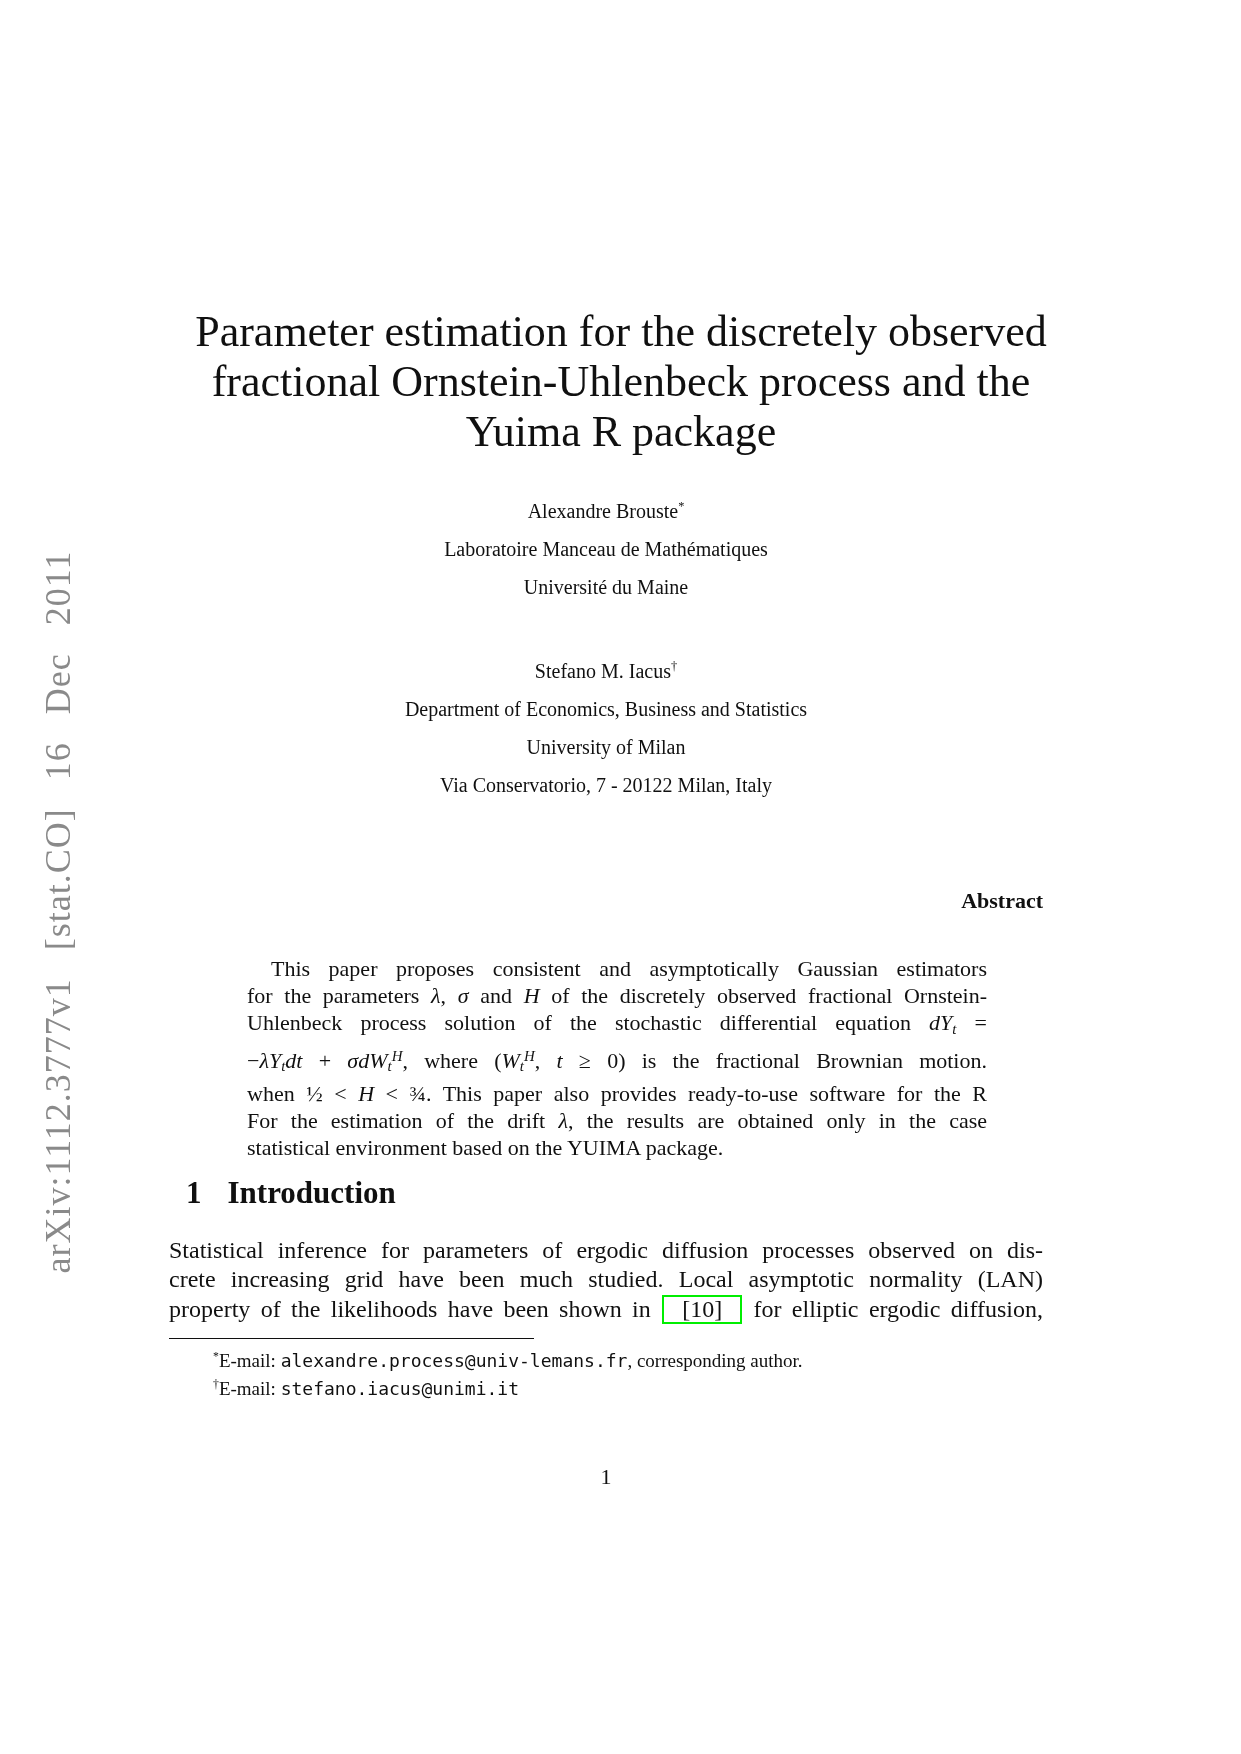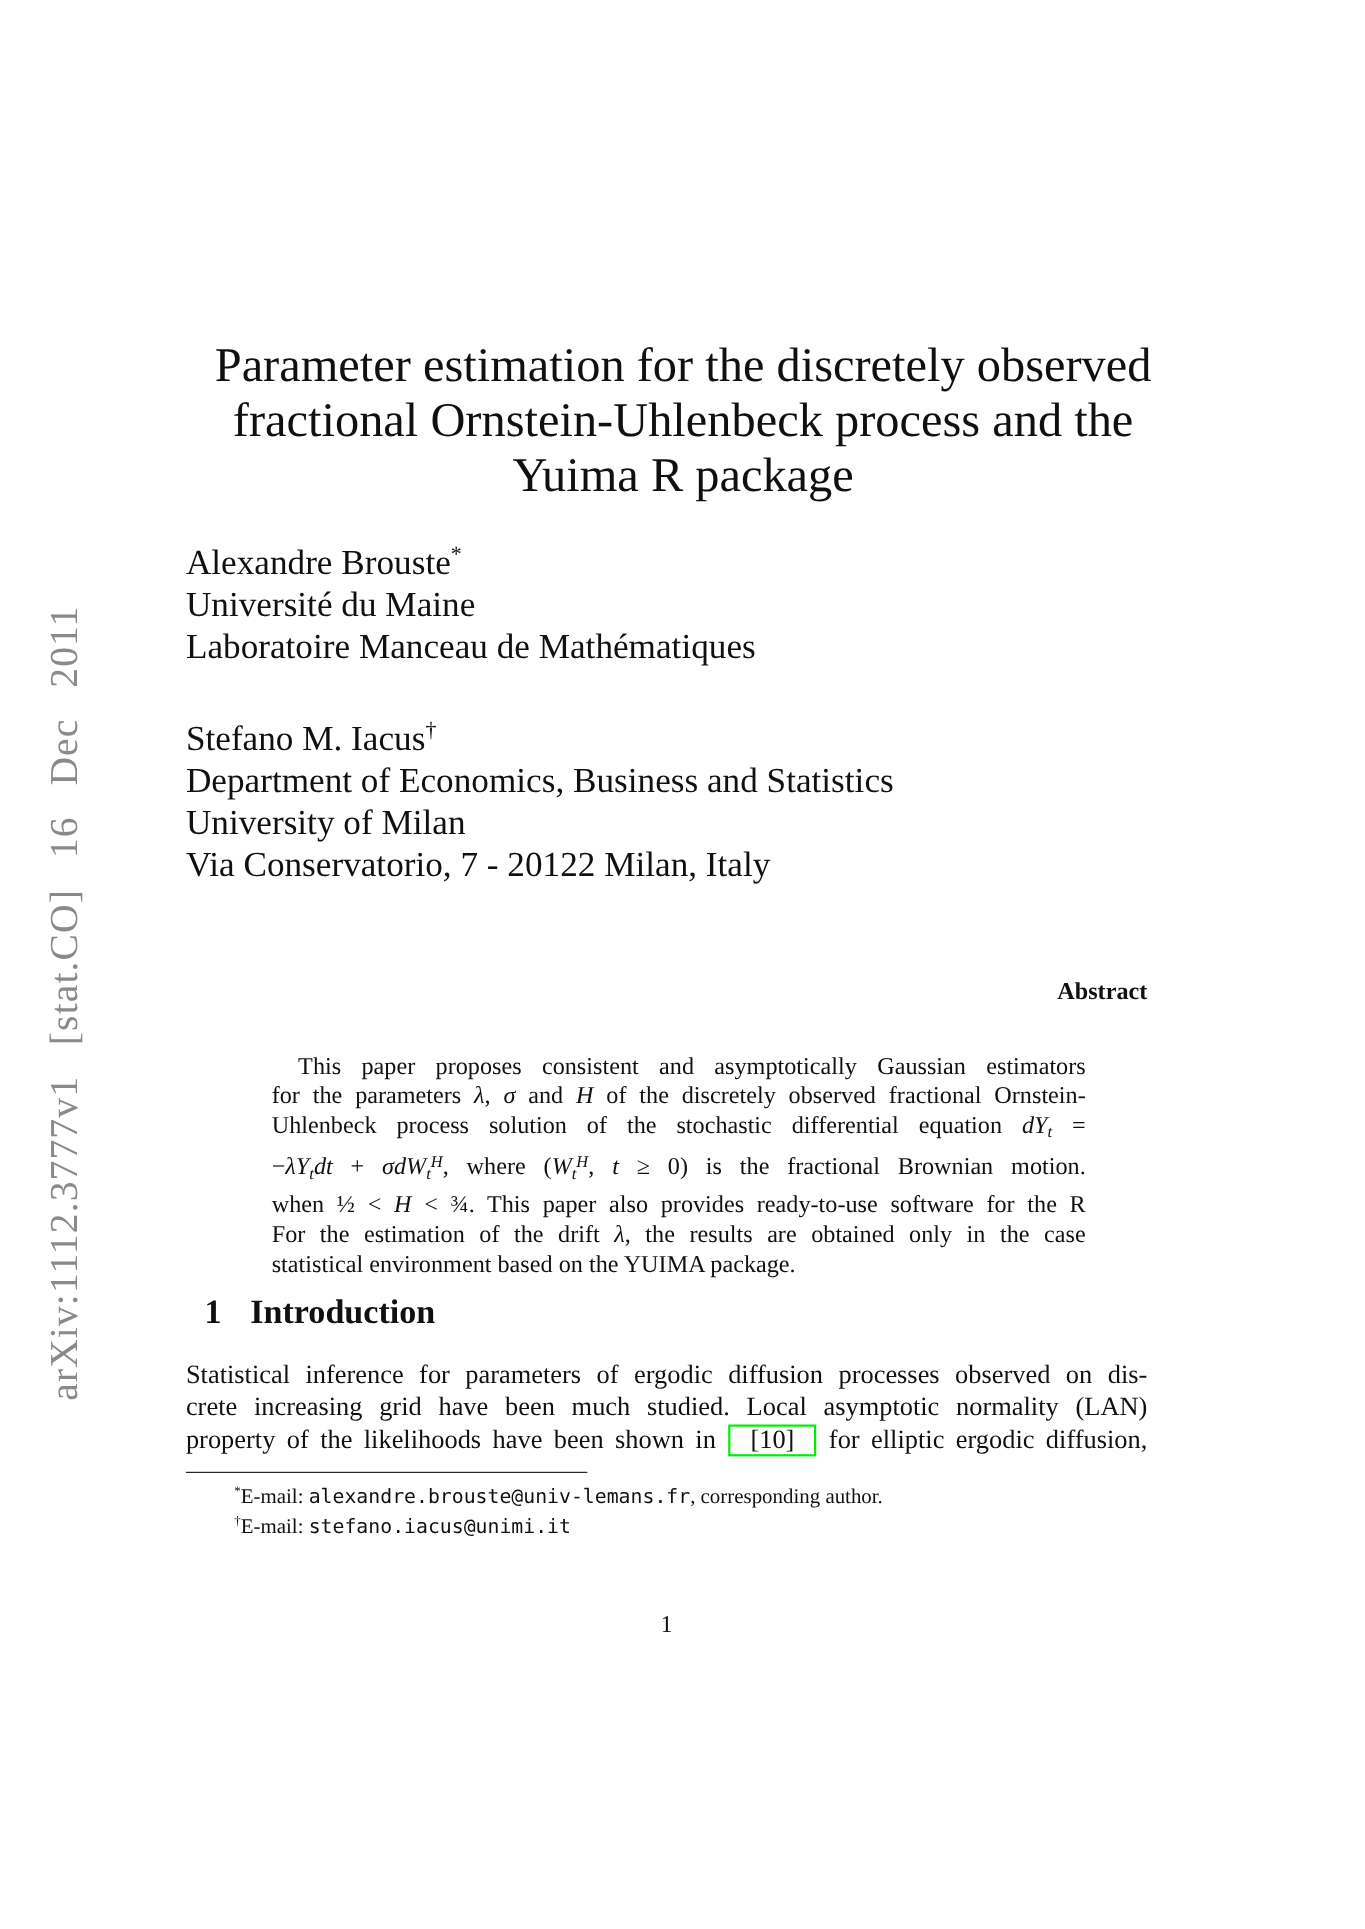--- a/index.html
+++ b/index.html
@@ -18,22 +18,22 @@
     white-space:nowrap;
   }
   
   .title {
     position:absolute; top:292px; left:169px; width:874px; margin:15px;
     text-align:center; font-weight:normal;
     font-size:44px; line-height:50px;
   }
   .tline { display:block; }
   
-  .author-block { position:absolute; left:169px; width:874px; text-align:left;
-    font-size:32px; line-height:38px; }
+  .author-block { position:absolute; left:169px; width:874px; text-align:center;
+    font-size:20px; line-height:38px; }
   .author-block-1 { top:492px; }
   .author-block-2 { top:652px; }
   .author-name sup, .fn-marker { font-size:62%; vertical-align:super; line-height:0; }
   
   .abstract-heading {
     position:absolute; top:889px; left:169px; width:874px;
     text-align:right; font-weight:bold; font-size:22px; line-height:23px;
   }
   .abstract-body {
     position:absolute; top:930px; left:247px; width:740px;
@@ -85,22 +85,22 @@
   <div class="watermark" style="color: rgb(138, 138, 138);">arXiv:1112.3777v1 [stat.CO] 16 Dec 2011</div>
 
   <h1 class="title">
     <span class="tline">Parameter estimation for the discretely observed</span>
     <span class="tline">fractional Ornstein-Uhlenbeck process and the</span>
     <span class="tline">Yuima R package</span>
   </h1>
 
   <div class="author-block author-block-1">
     <div class="author-name"><span>Alexandre Brouste</span><sup>*</sup></div>
+    <div class="affil">Laboratoire Manceau de Mathématiques</div>
     <div class="affil">Université du Maine</div>
-    <div class="affil">Laboratoire Manceau de Mathématiques</div>
   </div>
 
   <div class="author-block author-block-2">
     <div class="author-name"><span>Stefano M. Iacus</span><sup>†</sup></div>
     <div class="affil">Department of Economics, Business and Statistics</div>
     <div class="affil">University of Milan</div>
     <div class="affil">Via Conservatorio, 7 - 20122 Milan, Italy</div>
   </div>
 
   <div class="abstract-heading">Abstract</div>
@@ -121,19 +121,19 @@
 
   <div class="intro-par">
     <div class="jline">Statistical inference for parameters of ergodic diffusion processes observed on dis-</div>
     <div class="jline">crete increasing grid have been much studied. Local asymptotic normality (LAN)</div>
     <div class="jline"><span>property of the likelihoods have been shown in </span><span class="cite-box" style="border-color: rgb(0, 238, 0);">[10]</span><span> for elliptic ergodic diffusion,</span></div>
   </div>
 
   <div class="footnote-rule"></div>
 
   <div class="footnotes">
-    <div class="fn-line"><sup class="fn-marker">*</sup><span>E-mail: </span><span class="mono">alexandre.brouste@univ-lemans.fr</span><span>, corresponding author.</span></div>
+    <div class="fn-line"><sup class="fn-marker">*</sup><span>E-mail: </span><span class="mono">alexandre.process@univ-lemans.fr</span><span>, corresponding author.</span></div>
     <div class="fn-line"><sup class="fn-marker">†</sup><span>E-mail: </span><span class="mono">stefano.iacus@unimi.it</span><span></span></div>
   </div>
 
   <div class="page-number">1</div>
 
 </div>
 
 </body></html>

